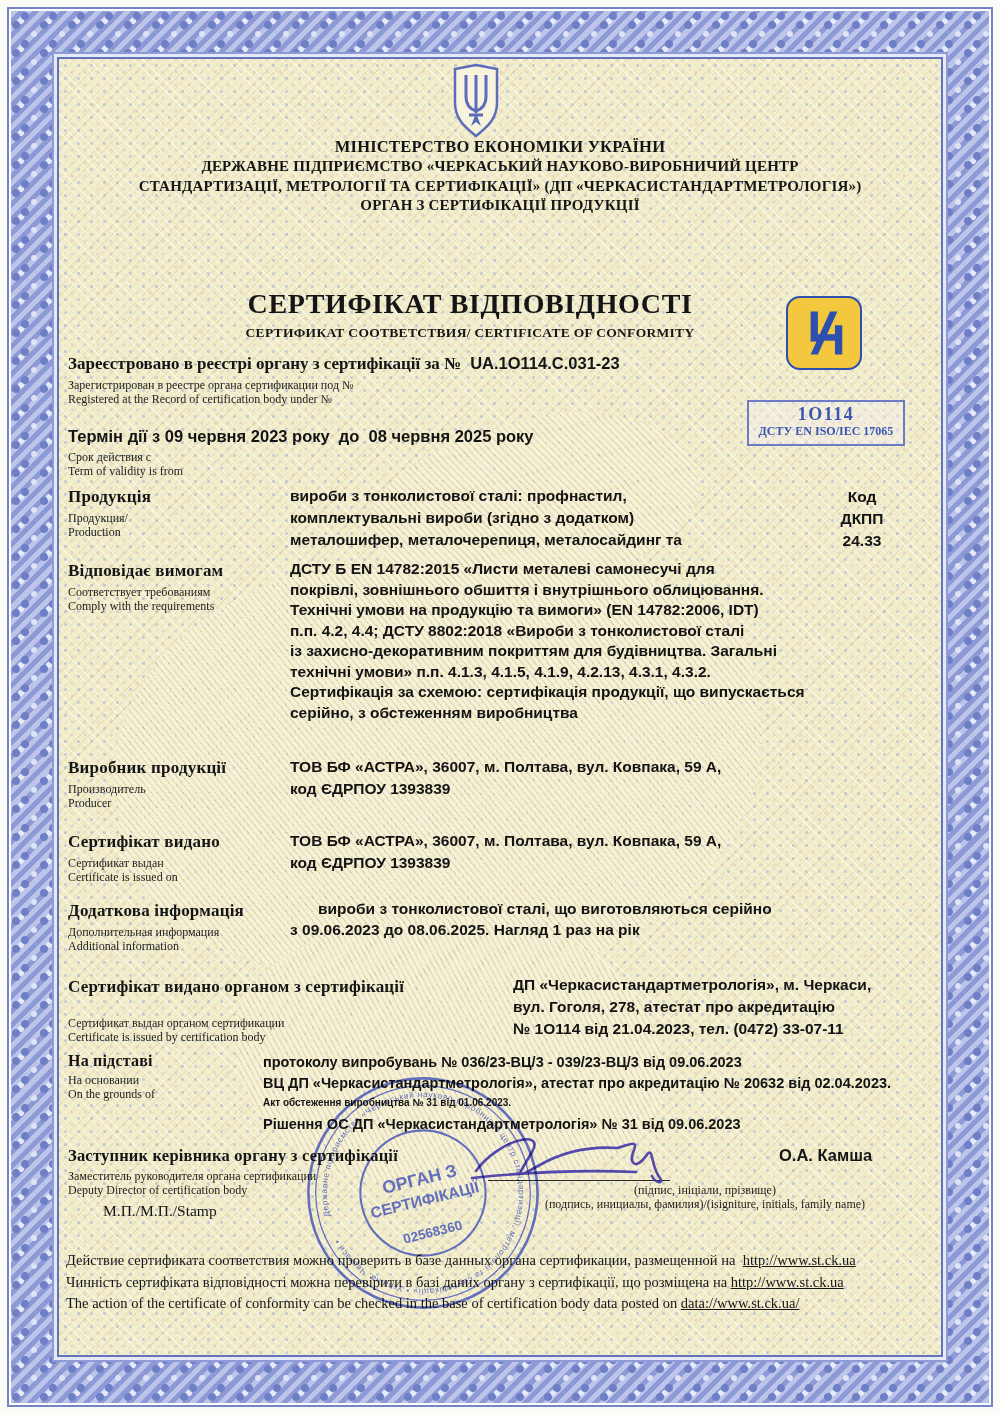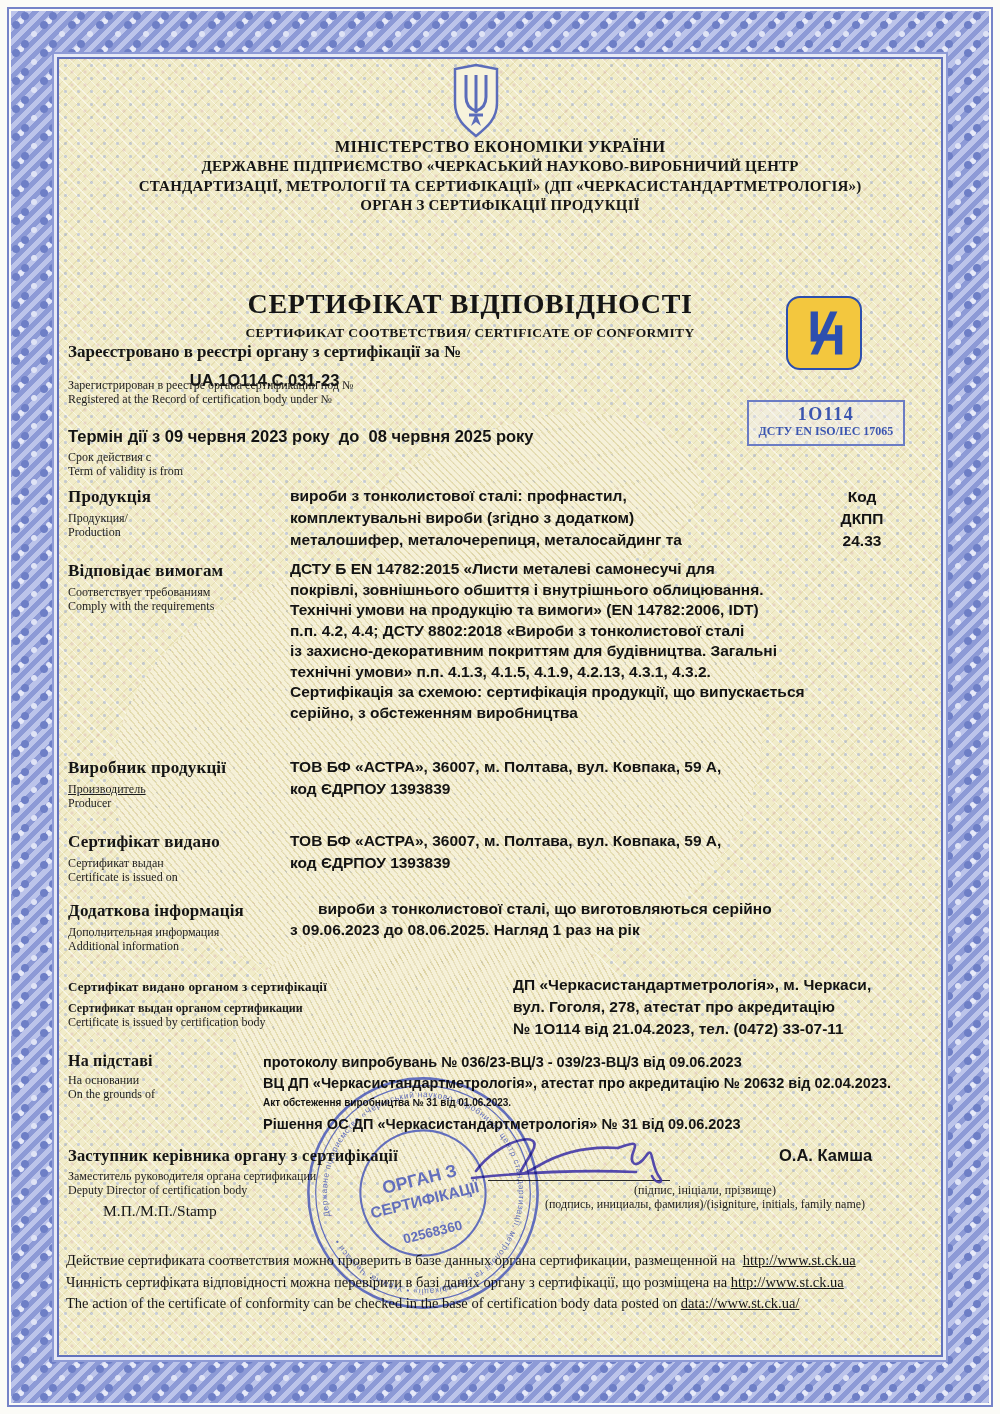--- a/index.html
+++ b/index.html
@@ -59,21 +59,21 @@
   .logo-box{
     left:786px;top:296px;width:72px;height:70px;border-radius:14px;
     background:#f3c73e;border:2px solid #2d4fae;display:flex;align-items:center;justify-content:center;
   }
   .code-box{
     left:747px;top:384px;width:154px;height:42px;border:2px solid #6b7cc4;
     color:#3b55b0;text-align:center;background:rgba(240,240,250,.35);margin-top:16px;
   }
   .code-box .c1{font:bold 18px/20px "Liberation Serif",serif;letter-spacing:1.5px;margin-top:2px;}
   .code-box .c2{font:bold 12px/14px "Liberation Serif",serif;}
-  .regrow{left:68px;top:342px;display:flex;align-items:center;gap:9px;flex-direction:column;}
+  .regrow{left:68px;top:354px;display:flex;align-items:flex-start;gap:9px;}
   .regrow .rl{font:bold 17px "Liberation Serif",serif;}
   .regrow .rn{font:bold 16.5px "Liberation Sans",sans-serif;}
   .link{text-decoration:underline;cursor:pointer;}
   .footer-line{font:14.5px/21.5px "Liberation Serif",serif;white-space:pre;}
   .stamp-wrap{left:298px;top:1068px;width:250px;height:250px;transform:rotate(-14deg);opacity:.82;z-index:4;mix-blend-mode:multiply;}
   .sig-wrap{left:468px;top:1126px;width:225px;height:62px;z-index:4;}
   .sigline{left:488px;top:1180px;width:182px;border-top:1.5px solid #2a2a2a;}
   .caps{left:460px;width:490px;text-align:center;}
 </style>
 </head>
@@ -164,21 +164,21 @@
     <div class="val" style="line-height:20.5px;">Технічні умови на продукцію та вимоги» (EN 14782:2006, IDT)</div>
     <div class="val" style="line-height:20.5px;">п.п. 4.2, 4.4; ДСТУ 8802:2018 «Вироби з тонколистової сталі</div>
     <div class="val" style="line-height:20.5px;">із захисно-декоративним покриттям для будівництва. Загальні</div>
     <div class="val" style="line-height:20.5px;">технічні умови» п.п. 4.1.3, 4.1.5, 4.1.9, 4.2.13, 4.3.1, 4.3.2.</div>
     <div class="val" style="line-height:20.5px;">Сертифікація за схемою: сертифікація продукції, що випускається</div>
     <div class="val" style="line-height:20.5px;">серійно, з обстеженням виробництва</div>
   </div>
 
   <div class="abs" style="left:68px;top:758px;">
     <div class="lbl">Виробник продукції</div>
-    <div class="sub" style="margin-top:6px;text-decoration:underline;">Производитель</div>
+    <div class="sub" style="margin-top:6px;">Производитель</div>
     <div class="sub">Producer</div>
   </div>
   <div class="abs" style="left:290px;top:756px;">
     <div class="val">ТОВ БФ «АСТРА», 36007, м. Полтава, вул. Ковпака, 59 А,</div>
     <div class="val">код ЄДРПОУ 1393839</div>
   </div>
 
   <div class="abs" style="left:68px;top:832px;">
     <div class="lbl">Сертифікат видано</div>
     <div class="sub" style="margin-top:6px;">Сертификат выдан</div>
@@ -193,22 +193,22 @@
     <div class="lbl">Додаткова інформація</div>
     <div class="sub" style="margin-top:6px;">Дополнительная информация</div>
     <div class="sub">Additional information</div>
   </div>
   <div class="abs" style="left:290px;top:898px;">
     <div class="val" style="line-height:21px;margin-left:28px;">вироби з тонколистової сталі, що виготовляються серійно</div>
     <div class="val" style="line-height:21px;">з 09.06.2023 до 08.06.2025. Нагляд 1 раз на рік</div>
   </div>
 
   <div class="abs" style="left:68px;top:977px;">
-    <div class="lbl" style="font-size:13px;">Сертифікат видано органом з сертифікації</div>
-    <div class="sub" style="margin-top:6px;font-weight:bold;">Сертификат выдан органом сертификации</div>
+    <div class="lbl" style="font-size:17px;">Сертифікат видано органом з сертифікації</div>
+    <div class="sub" style="margin-top:21px;">Сертификат выдан органом сертификации</div>
     <div class="sub">Certificate is issued by certification body</div>
   </div>
   <div class="abs" style="left:513px;top:974px;">
     <div class="val">ДП «Черкасистандартметрологія», м. Черкаси,</div>
     <div class="val">вул. Гоголя, 278, атестат про акредитацію</div>
     <div class="val">№ 1О114 від 21.04.2023, тел. (0472) 33-07-11</div>
   </div>
 
   <div class="abs" style="left:68px;top:1051px;">
     <div class="lbl" style="font-size:16px;">На підставі</div>

